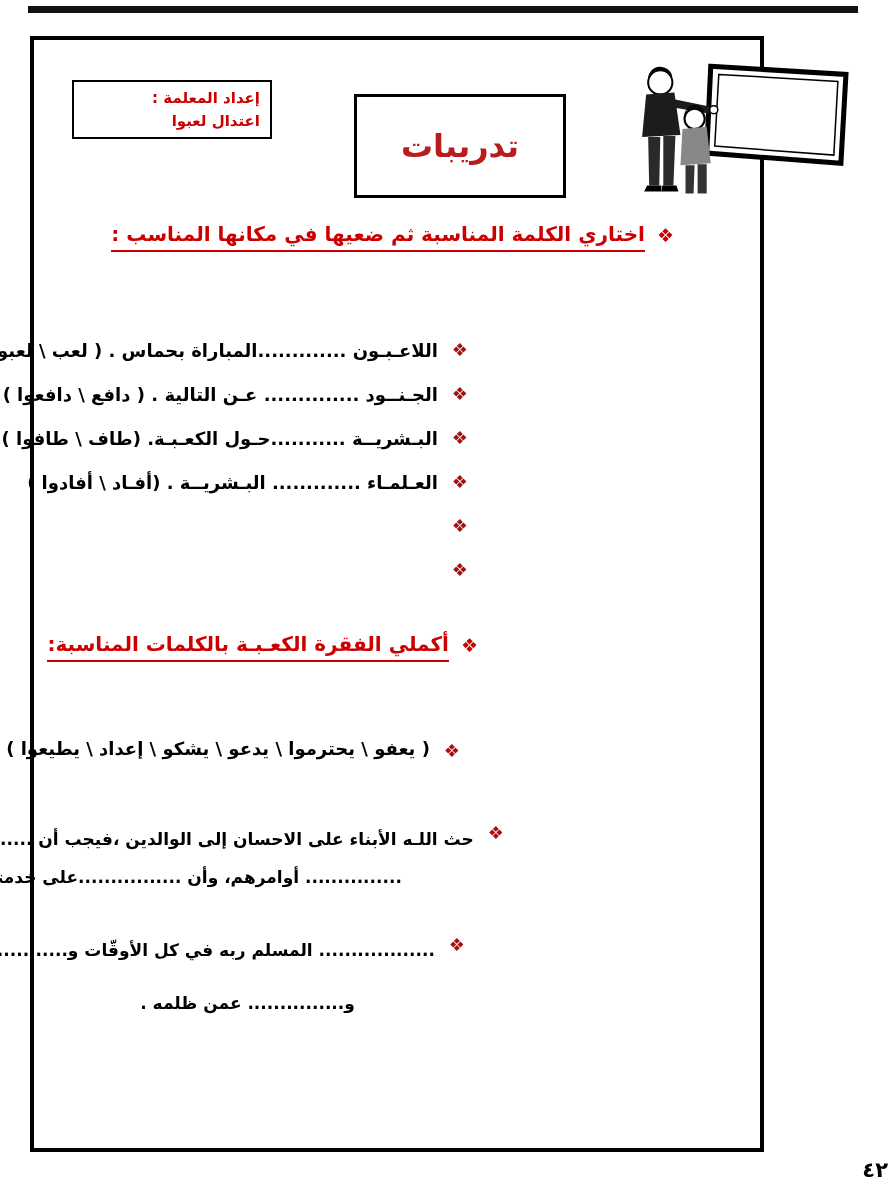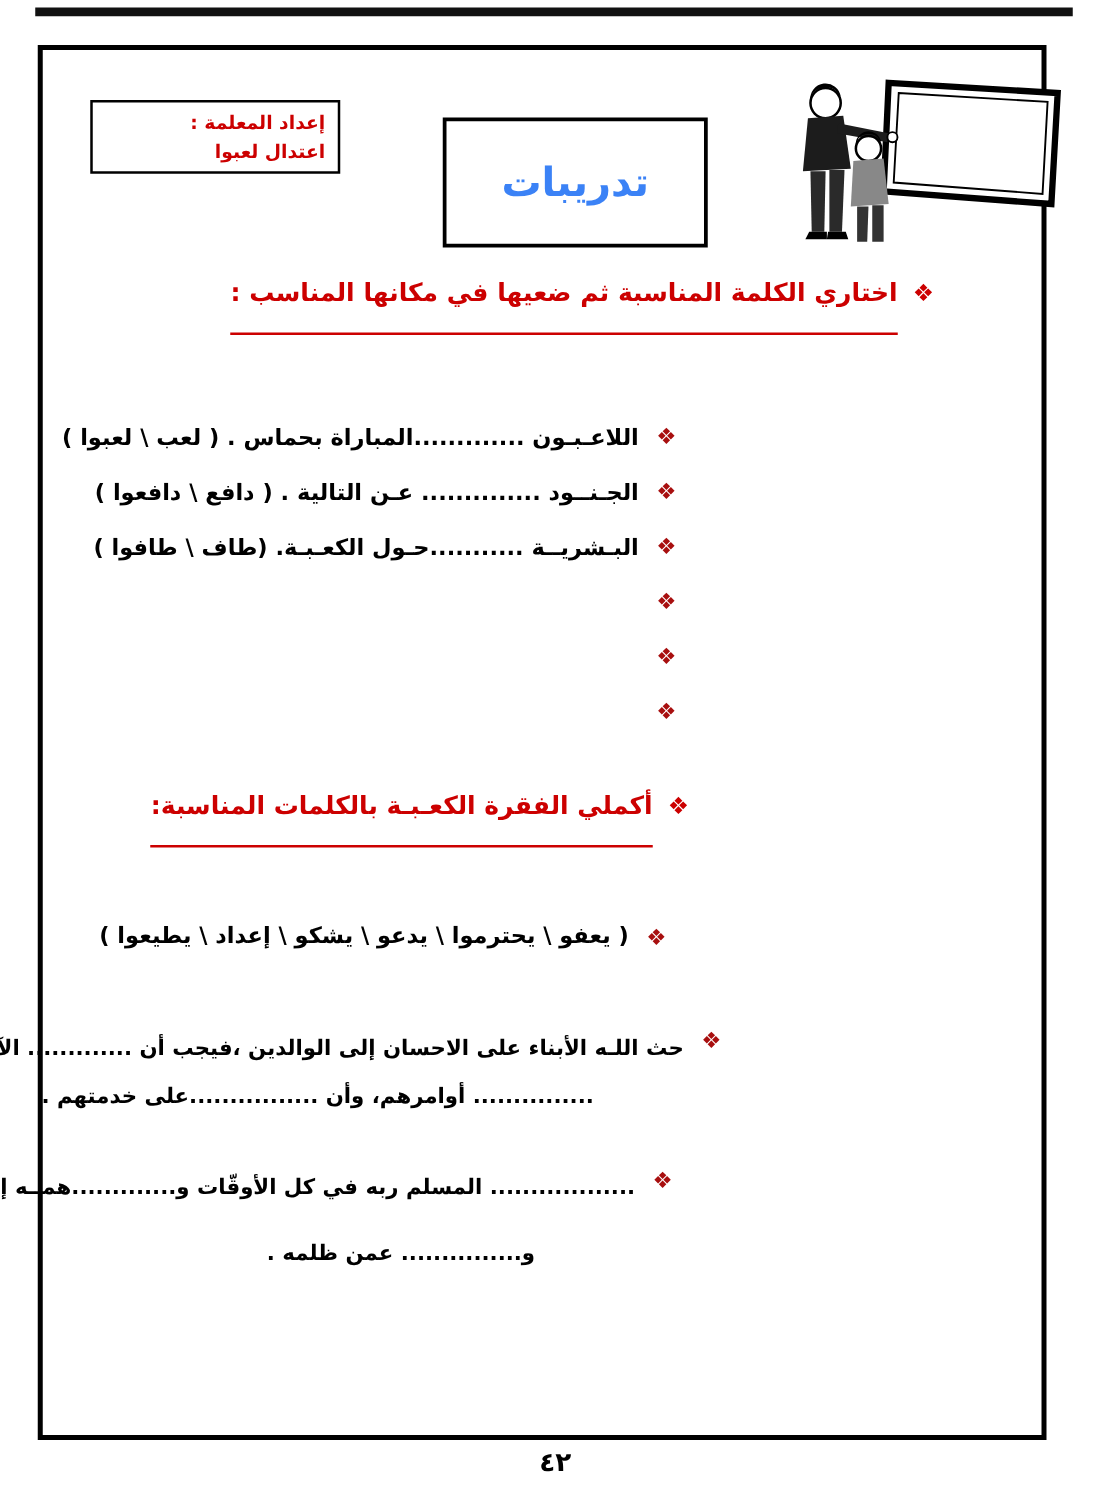--- a/index.html
+++ b/index.html
@@ -6,43 +6,43 @@
   html, body { width:888px; height:1200px; }
   body {
     position:relative;
     background:#ffffff;
     font-family:"DejaVu Sans","Liberation Sans",sans-serif;
     direction:rtl;
     overflow:hidden;
   }
   .scan-line { position:absolute; left:28px; top:6px; width:830px; height:7px; background:#111; }
   .frame {
-    position:absolute; left:30px; top:36px; width:807px; height:1116px;
+    position:absolute; left:30px; top:36px; width:734px; height:1116px;
     border:4px solid #000; background:#fff;
   }
   .teacher-box {
     position:absolute; left:38px; top:40px; width:200px;
     border:2px solid #000; padding:5px 10px;
     color:#cc0000; font-weight:bold; font-size:15px; line-height:1.5;
     text-align:right; direction:rtl;
   }
   .title-box {
     position:absolute; left:320px; top:54px; width:212px; height:104px;
     border:3px solid #000; display:flex; align-items:center; justify-content:center;
   }
-  .title-box .title-text { font-size:32px; font-weight:bold; letter-spacing:2px; color:#3b82f6; }
+  .title-box .title-text { font-size:32px; font-weight:bold; letter-spacing:2px; color:#b91c1c; }
   .illustration { position:absolute; left:596px; top:16px; width:222px; height:170px; }
 
   .heading-row {
     position:absolute; display:flex; direction:rtl; align-items:flex-start; gap:12px;
     color:#cc0000; font-weight:bold; font-size:20px; white-space:nowrap;
   }
   .h1-row { top:182px; right:86px; }
   .h2-row { top:592px; right:282px; }
-  .heading-text { border-bottom:2.5px solid #cc0000; padding-bottom:20px; }
+  .heading-text { border-bottom:2.5px solid #cc0000; padding-bottom:4px; }
   .bullet { flex:none; color:#a80f0f; font-size:18px; line-height:1.4; }
   .heading-row .bullet { color:#cc0000; font-size:19px; }
 
   .items { position:absolute; top:288px; right:292px; display:flex; flex-direction:column; }
   .item {
     display:flex; direction:rtl; gap:14px; height:44px; align-items:center;
     font-weight:bold; font-size:18px; color:#000; white-space:nowrap;
   }
 
   .wordbank-row {
@@ -56,21 +56,21 @@
   .p1-row { top:780px; right:256px; }
   .p2-row { top:892px; right:295px; }
   .para { text-align:right; direction:rtl; }
   .para .line { white-space:nowrap; line-height:38px; }
   .p1-row .line2 { padding-right:72px; }
   .p2-row .line1 { line-height:36px; }
   .p2-row .line2 { padding-right:80px; margin-top:16px; }
 
   .page-number {
     position:absolute; top:1158px; left:0; width:100%;
-    text-align:center; font-size:21px; font-weight:bold; color:#000; letter-spacing:7px;
+    text-align:right; font-size:21px; font-weight:bold; color:#000; letter-spacing:7px;
   }
 </style>
 </head>
 <body>
 
 <div class="scan-line"></div>
 
 <div class="frame">
 
   <div class="teacher-box">
@@ -124,20 +124,21 @@
     <div class="item">
       <span class="bullet">❖</span>
       <span>الجـنــود .............. عـن التالية . ( دافع \ دافعوا )</span>
     </div>
     <div class="item">
       <span class="bullet">❖</span>
       <span>البـشريــة ...........حـول الكعـبـة.   (طاف \ طافوا )</span>
     </div>
     <div class="item">
       <span class="bullet">❖</span>
+      <span>العـلمـاء ............. البـشريــة .    (أفـاد \ أفادوا )</span>
     </div>
     <div class="item">
       <span class="bullet">❖</span>
     </div>
     <div class="item">
       <span class="bullet">❖</span>
     </div>
   </div>
 
   <div class="heading-row h2-row">

